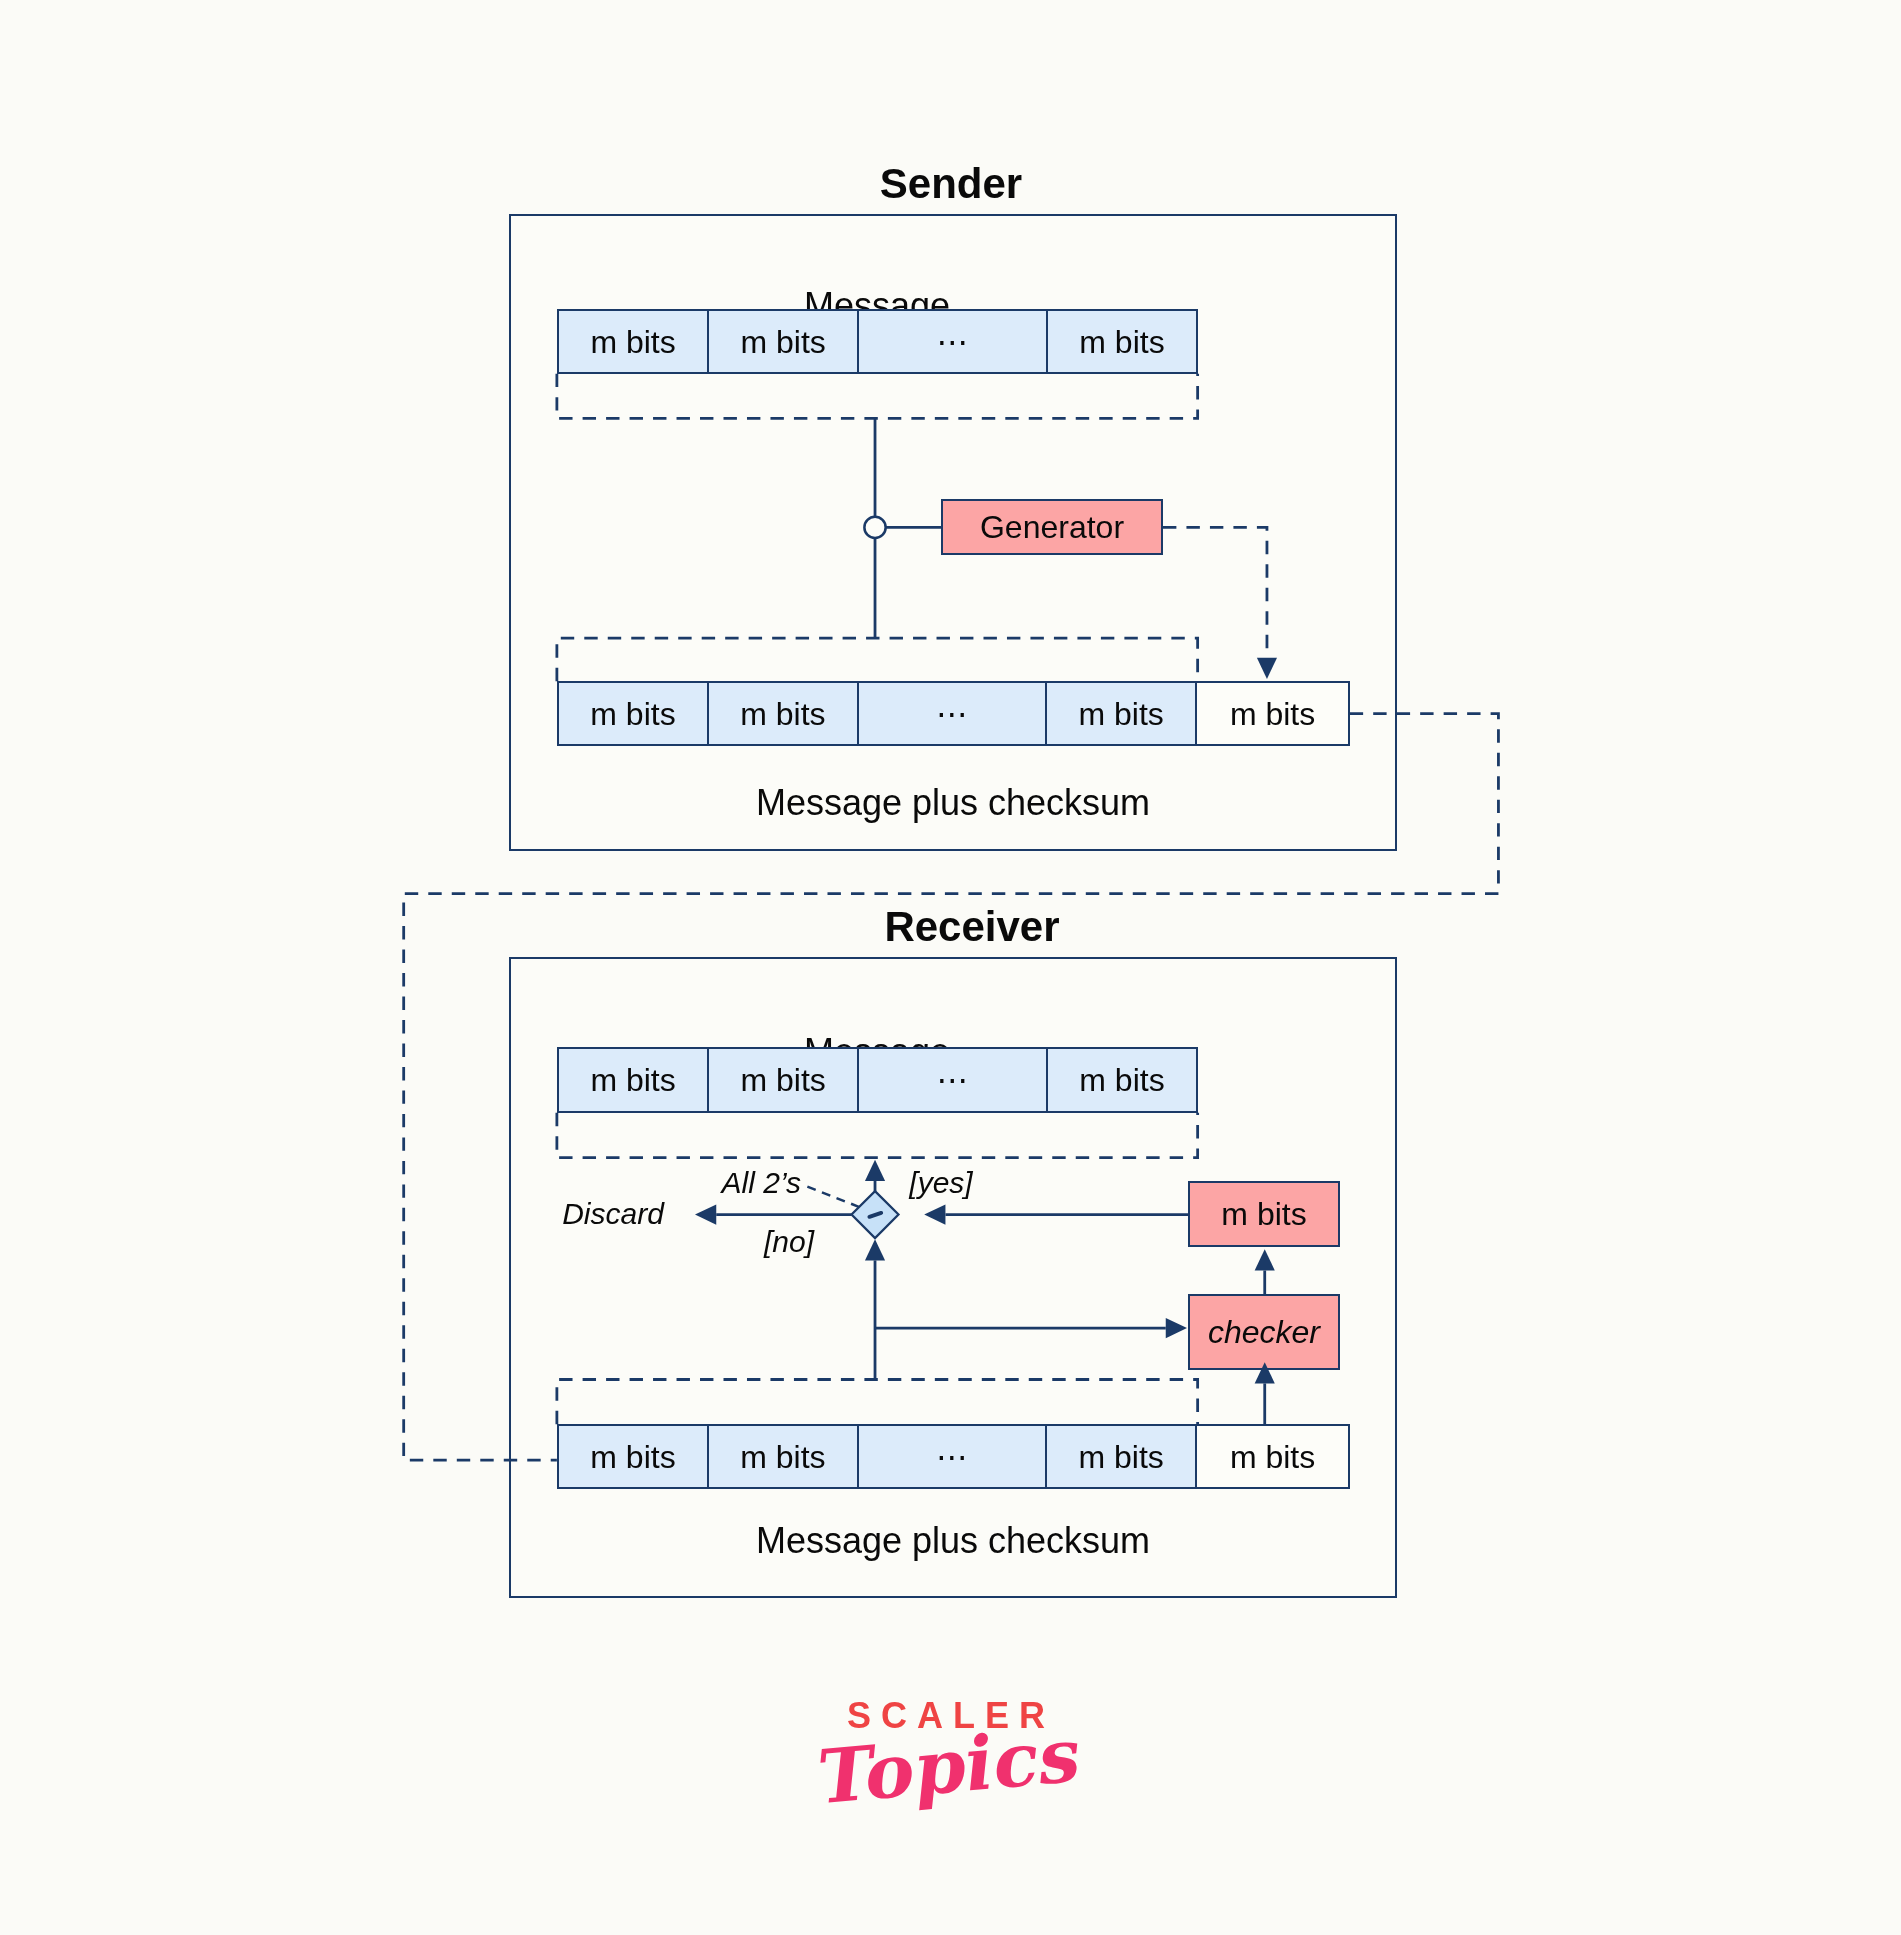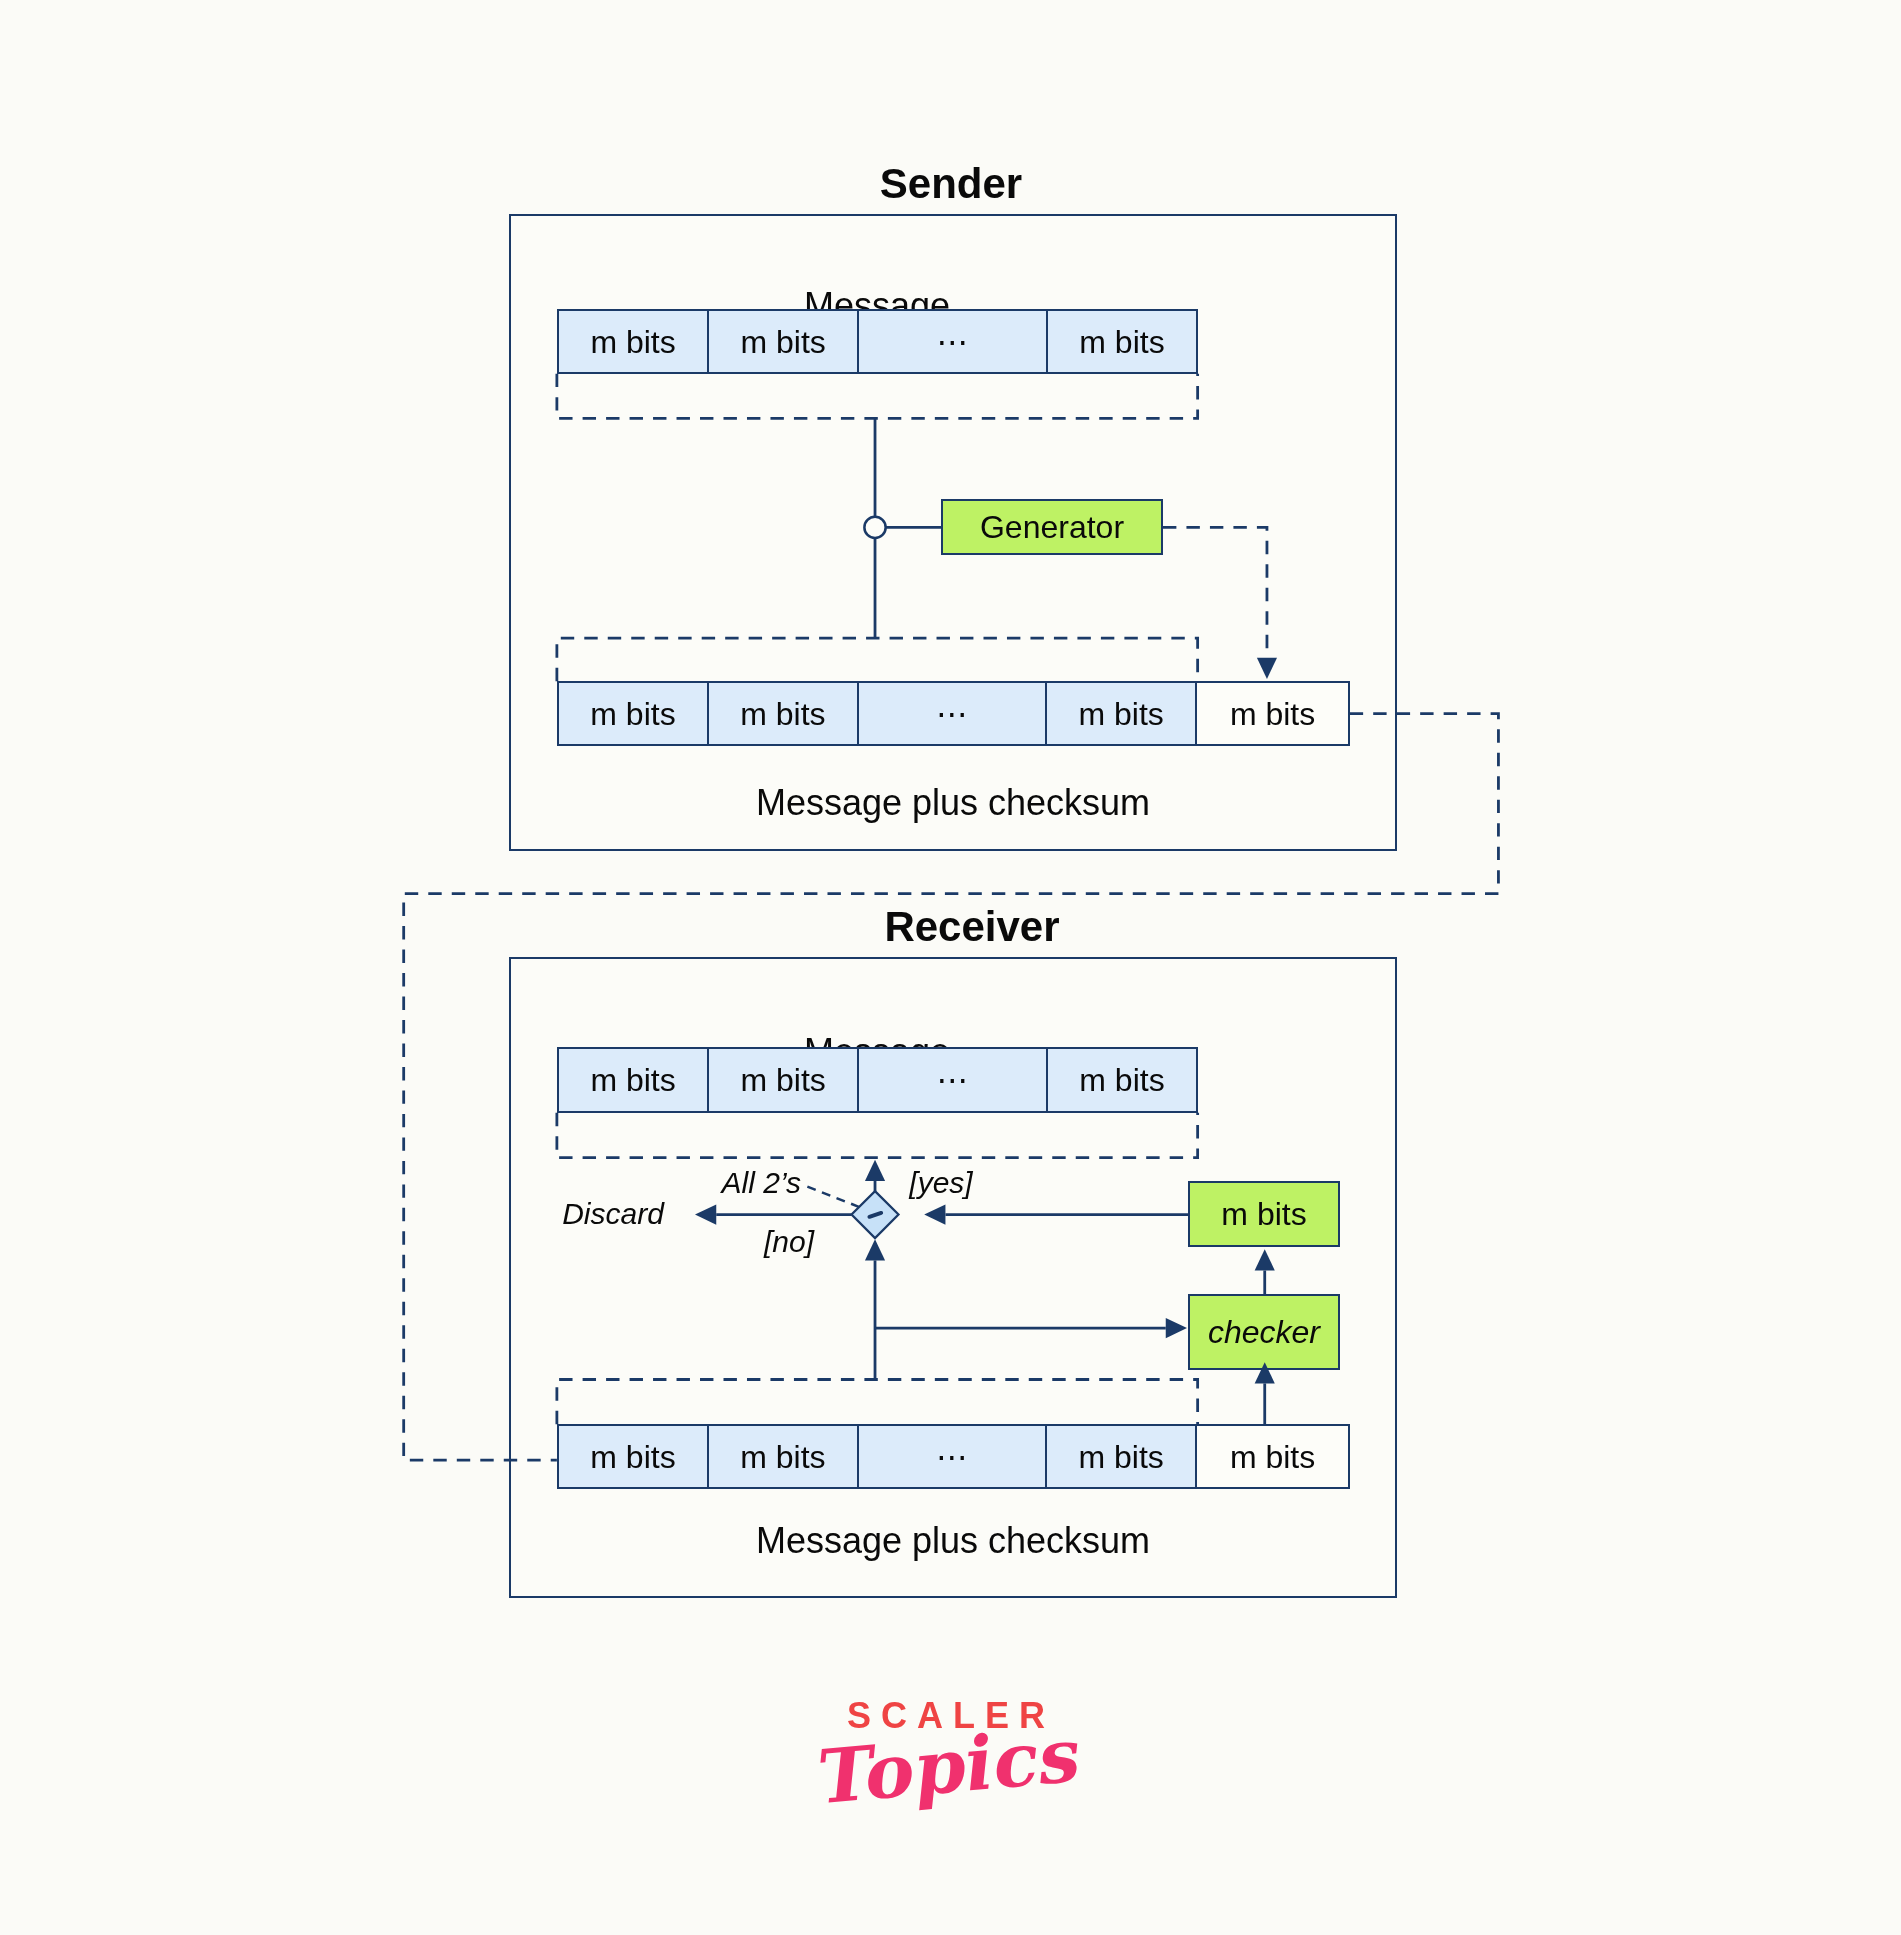--- a/index.html
+++ b/index.html
@@ -16,21 +16,21 @@
   .cell{
     flex:1 1 0;display:flex;align-items:center;justify-content:center;
     background:#dcebfa;border-right:2.8px solid #1b3a67;
     font-size:32px;line-height:1;white-space:nowrap;box-sizing:border-box;
   }
   .cell:last-child{border-right:none;}
   .cell.wide{flex:1.26 1 0;}
   .cell.white{background:#fdfdf9;flex:1.02 1 0;}
   .node{
     position:absolute;display:flex;align-items:center;justify-content:center;
-    background:#bef264;border:2.8px solid #1b3a67;box-sizing:border-box;
+    background:#fca5a5;border:2.8px solid #1b3a67;box-sizing:border-box;
     font-size:32px;line-height:1;white-space:nowrap;
   }
   .ital{position:absolute;font-size:30px;font-style:italic;line-height:1;white-space:nowrap;}
   .logo-brand{
     position:absolute;font-size:36px;font-weight:800;letter-spacing:10px;
     color:#ef4444;line-height:1;white-space:nowrap;
   }
   .logo-script{
     position:absolute;font-family:"DejaVu Serif","Liberation Serif",serif;
     font-style:italic;font-weight:bold;font-size:74px;color:#f0316e;

